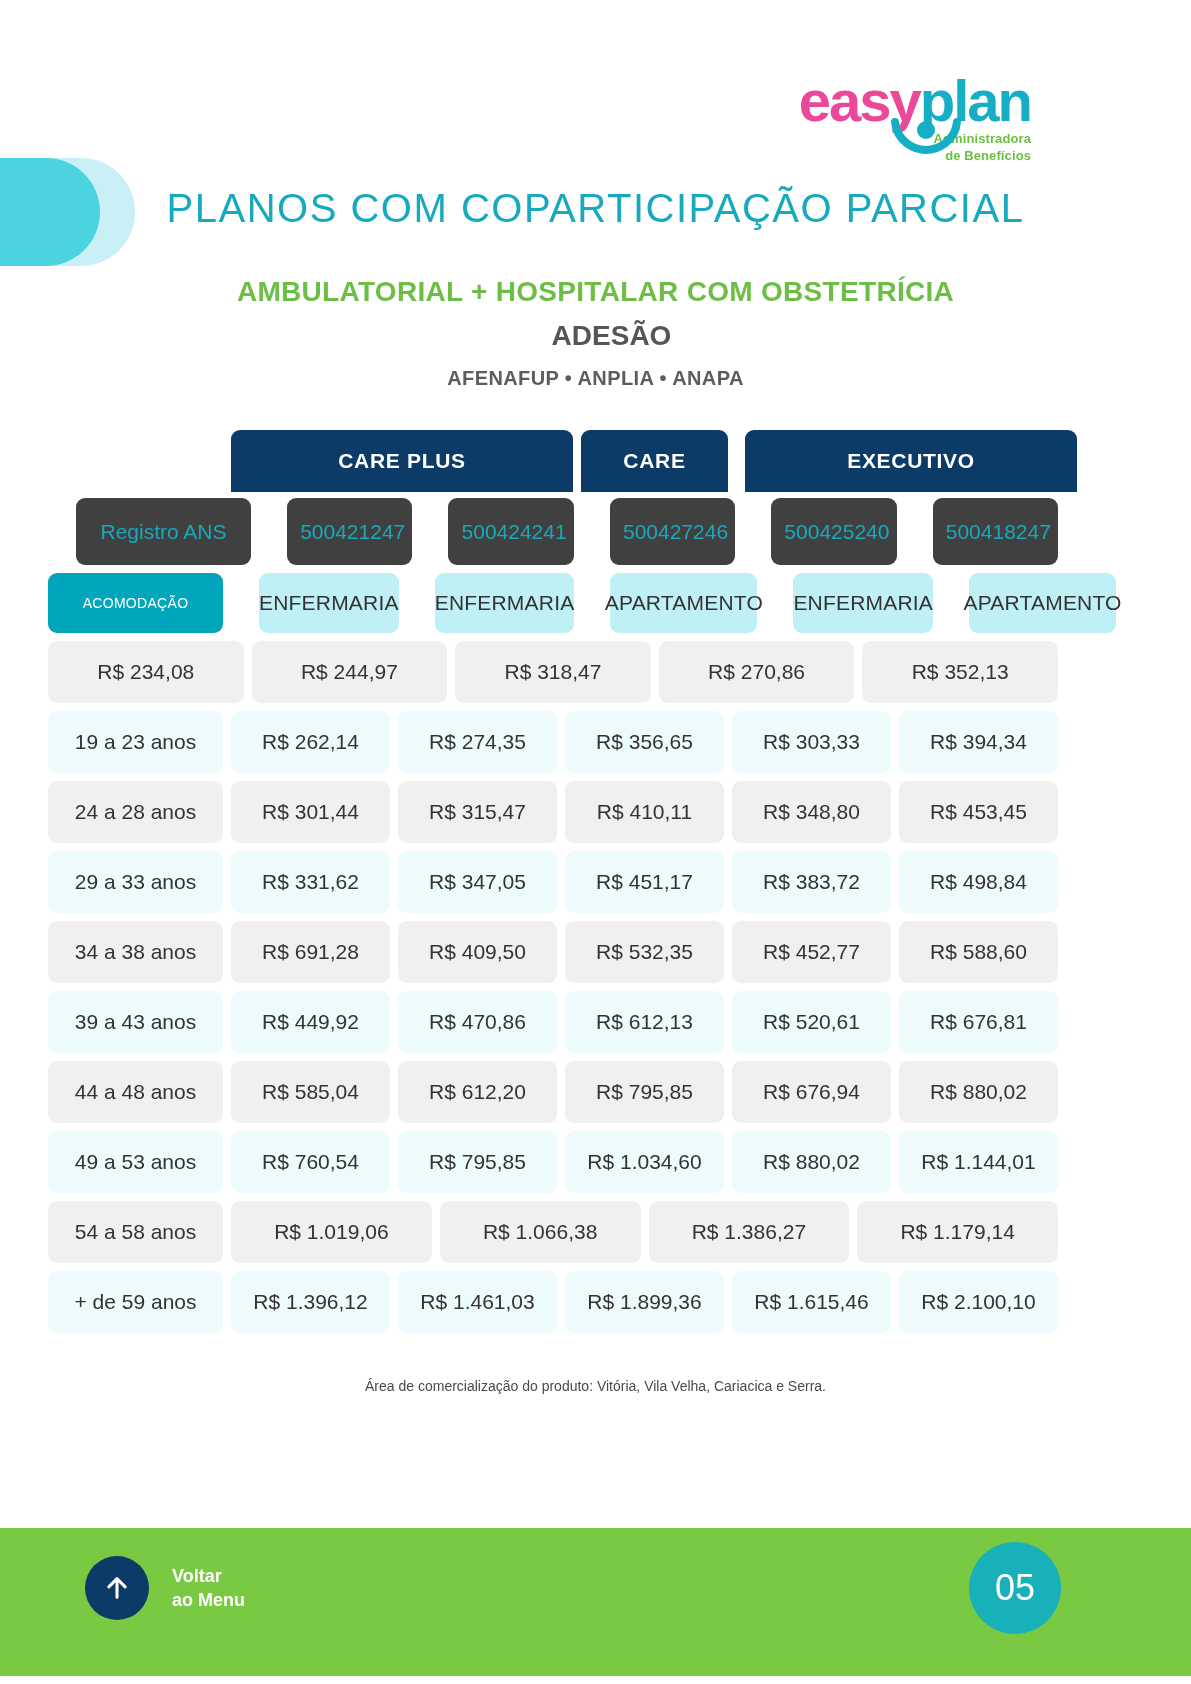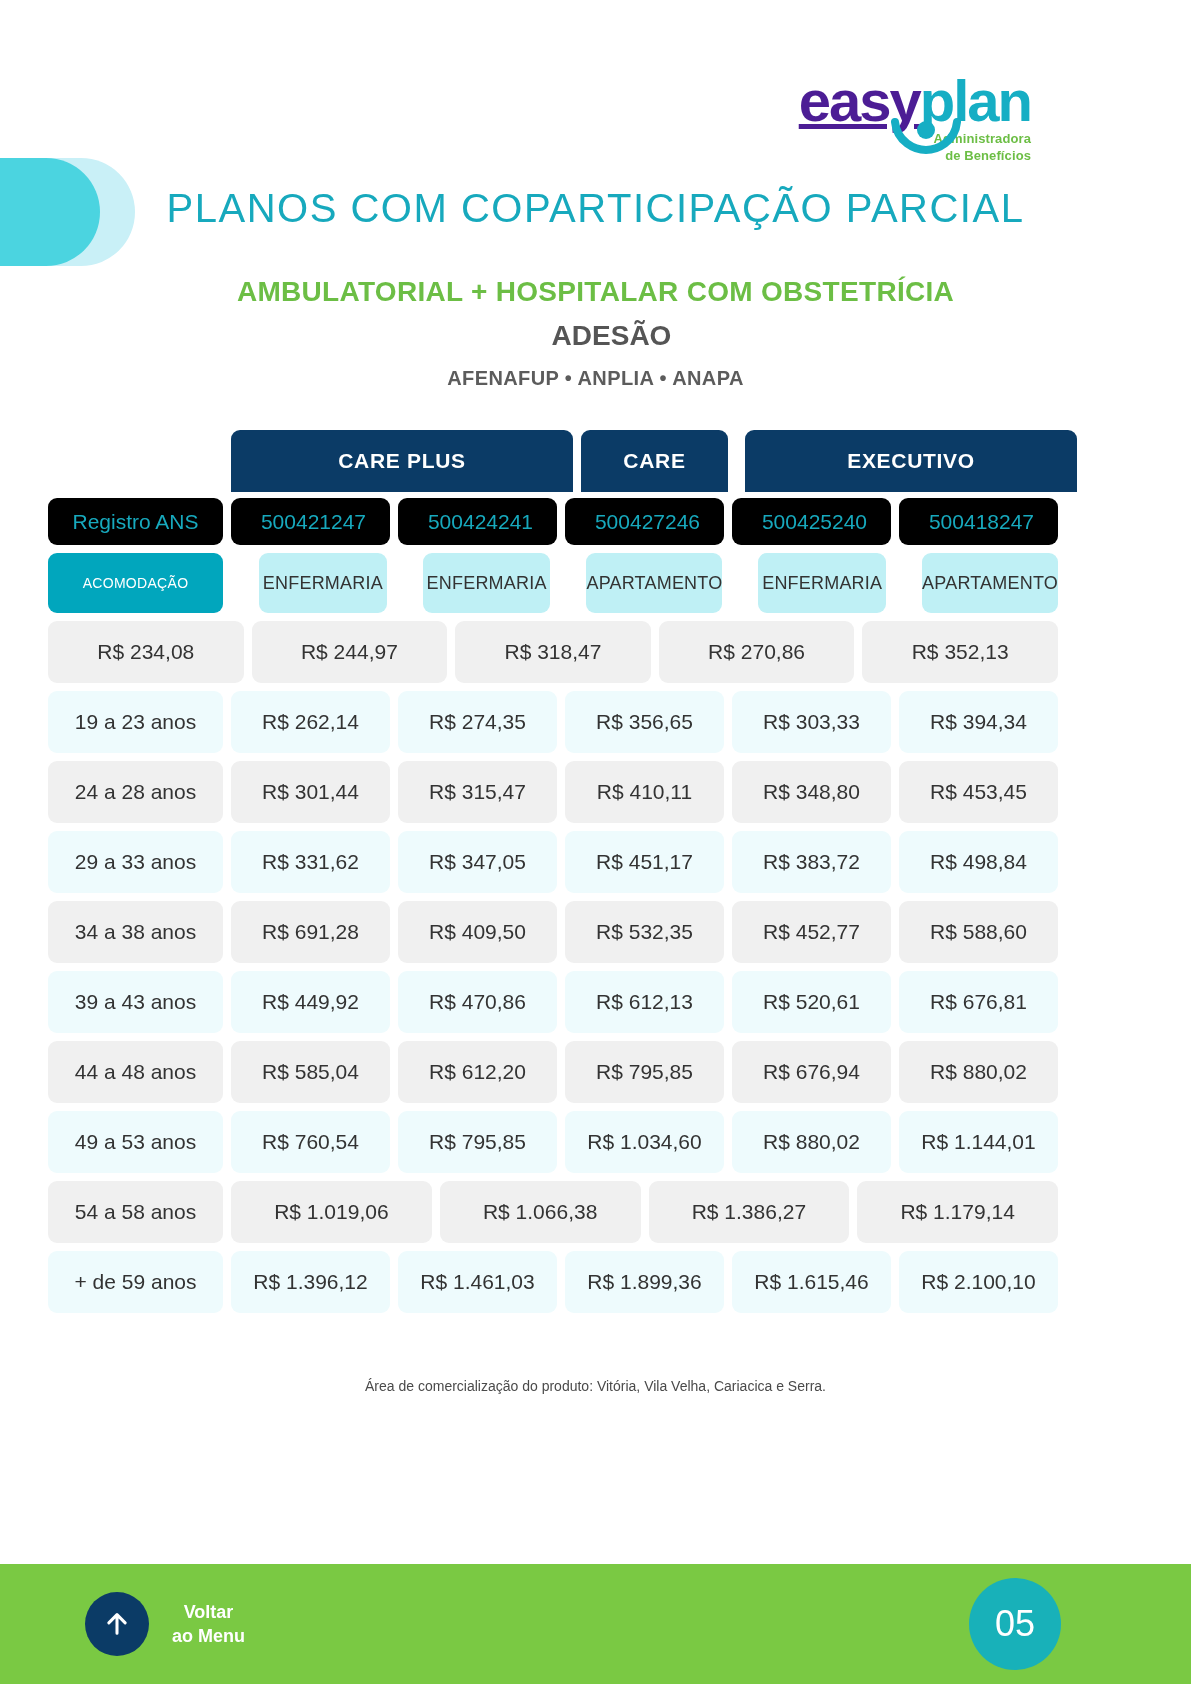--- a/index.html
+++ b/index.html
@@ -7,21 +7,21 @@
     width: 1191px; height: 1684px;
     background: #ffffff;
     font-family: "Liberation Sans", sans-serif;
     overflow: hidden;
   }
   .page { position: relative; width: 1191px; height: 1684px; background: #fff; }
 
   
   .logo-wrap { position: absolute; top: 72px; right: 160px; text-align: right; }
   .logo-word { font-size: 58px; font-weight: 700; letter-spacing: -2px; line-height: 1; }
-  .logo-easy { color: #4c1d95; text-decoration: underline; }
+  .logo-easy { color: #ec4899; }
   .logo-plan { color: #16aec4; }
   .logo-tag { font-size: 13px; font-weight: 700; color: #6cbe45; line-height: 1.15; margin-top: 2px; letter-spacing: .1px;}
   .logo-person { position: absolute; left: 92px; top: 42px; width: 70px; height: 40px; }
 
   
   .blob-back {
     position: absolute; left: -150px; top: 158px;
     width: 285px; height: 108px; border-radius: 0 60px 60px 0;
     background: #c9f0f7;
   }
@@ -73,45 +73,44 @@
     background: #0b3b66; color: #ffffff;
     font-size: 21px; font-weight: 700; letter-spacing: .7px;
     height: 62px; border-radius: 9px 9px 0 0;
     display: flex; align-items: center; justify-content: center;
   }
   .plan-1 { flex: 0 0 147px; }
   .plan-2 { flex: 0 0 342px; }
   .plan-3 { flex: 0 0 332px; margin-left: 9px; }
 
   
-  .reg-row .cell { height: 47px; background: #000000; }
+  .reg-row .cell { height: 67px; background: #404040; margin-left: 28px; }
   .reg-row .c-label { color: #17a9bd; font-size: 21px; }
   .reg-row .c-data  { color: #17a9bd; font-size: 21px; padding-left: 6px; }
 
   
   .acc-row .cell { height: 60px; }
   .acc-row .c-label { background: #01a6bd; color: #ffffff; font-size: 14px; letter-spacing: .3px; }
-  .acc-row .c-data  { background: #bff0f5; color: #333333; font-size: 18px; letter-spacing: .2px; margin-left: 28px; }
+  .acc-row .c-data  { background: #bff0f5; color: #333333; font-size: 21px; letter-spacing: .2px; margin-left: 28px; }
 
   
   .price-row .cell { height: 62px; font-size: 21px; color: #333333; }
   .price-row.odd  .cell { background: #f0f0f0; }
   .price-row.even .cell { background: #eefbfd; }
 
   
   .footnote {
     position: absolute; left: 0; right: 0; top: 1378px;
     text-align: center; font-size: 14px; color: #4a4a4a; font-weight: 500;
   }
 
   
   .bottombar {
-    position: absolute; left: 0; bottom: 0; width: 1191px; height: 120px;
+    position: absolute; left: 0; bottom: 8px; width: 1191px; height: 148px;
     background: #7ac943;
-    text-align: center;
   }
   .back-btn {
     position: absolute; left: 85px; top: 28px;
     width: 64px; height: 64px; border-radius: 50%;
     background: #0b3b66;
     display: flex; align-items: center; justify-content: center;
   }
   .back-btn svg { width: 28px; height: 28px; }
   .back-label {
     position: absolute; left: 172px; top: 36px;

